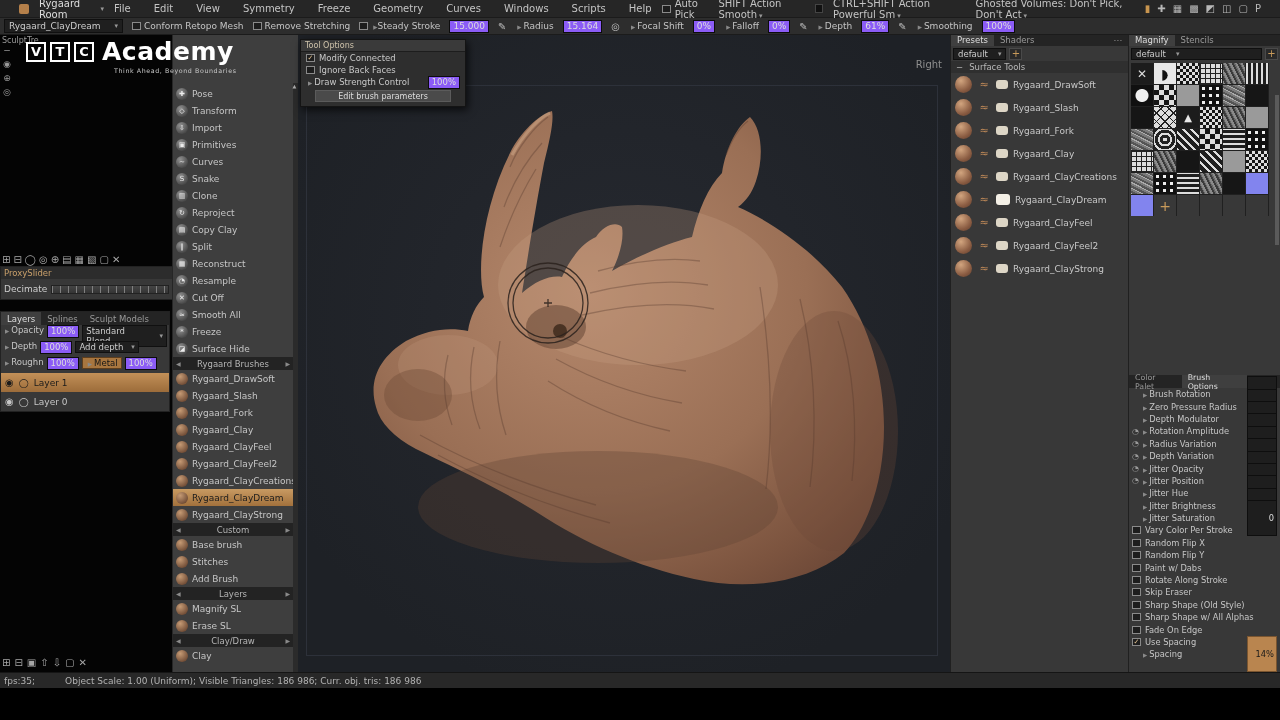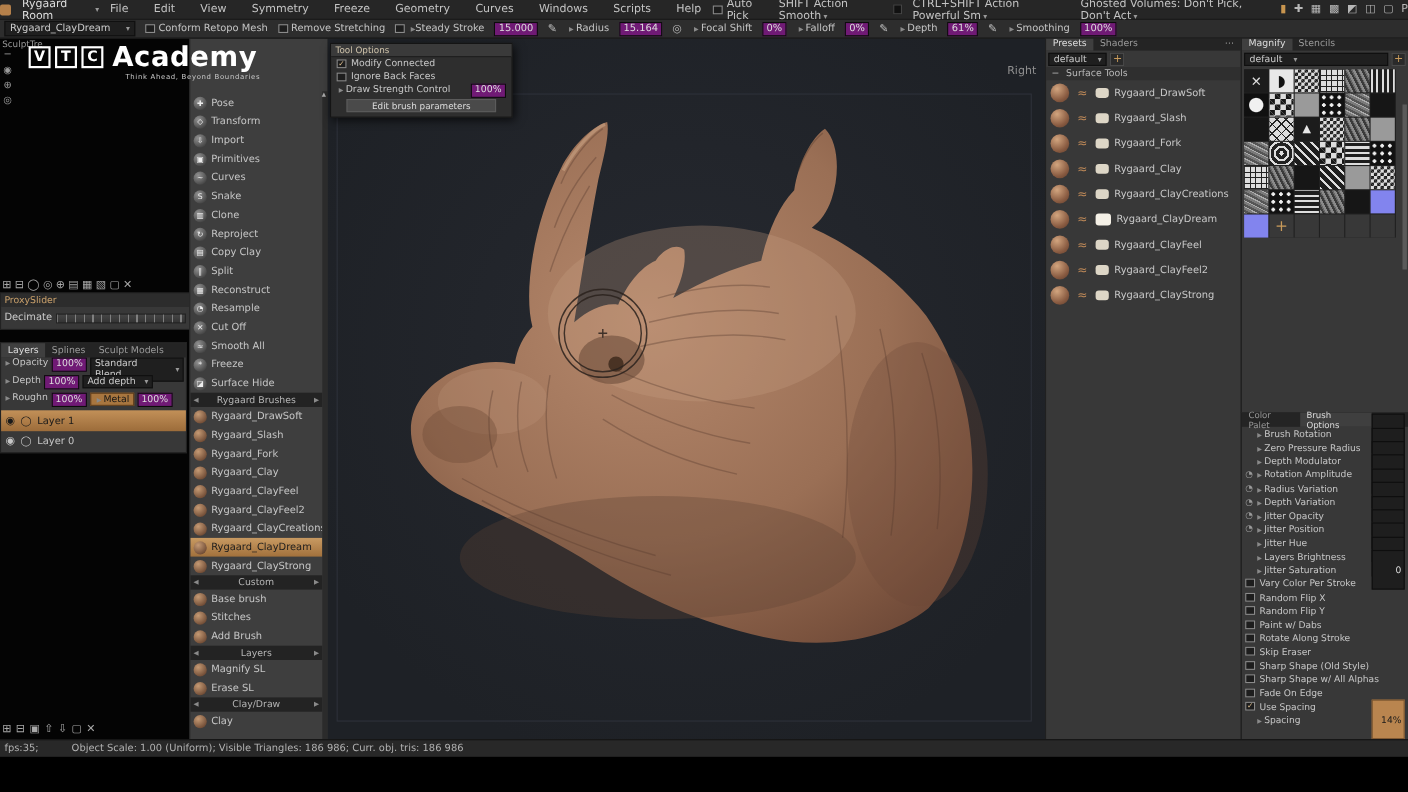--- a/index.html
+++ b/index.html
@@ -2,40 +2,40 @@
 <html><head>
 <meta charset="utf-8">
 <style>
   *{margin:0;padding:0;box-sizing:border-box}
   html,body{width:1280px;height:720px;background:#000;overflow:hidden;
     font-family:"DejaVu Sans",sans-serif;-webkit-font-smoothing:antialiased}
   body{position:relative;color:#c4c4c4}
 
   
   #menubar{position:absolute;left:0;top:0;width:1280px;height:18px;background:#262626;
-    display:flex;align-items:center;gap:10px;padding:0 0;font-size:10px;z-index:6;border-bottom:1px solid #1b1b1b}
+    display:flex;align-items:center;gap:10px;padding:0 19px;font-size:10px;z-index:6;border-bottom:1px solid #1b1b1b}
   .app-ic{width:10px;height:10px;background:#b5804a;border-radius:2px;flex:0 0 10px}
   .room{display:flex;align-items:center;gap:4px;color:#ddd}
   .caret::after{content:"▾";font-size:7px;color:#999;margin-left:2px}
   .menu-list{display:flex;gap:23px}
   .menu-list span{color:#c4c4c4;cursor:default}
   .cb{width:8px;height:8px;border:1px solid #8a8a8a;background:#1d1d1d;display:inline-flex;
     align-items:center;justify-content:center;font-size:7px;color:#e0c090;flex:0 0 9px}
   .cb.checked::after{content:"✓"}
   .mb-group{display:flex;align-items:center;gap:4px}
   .mb-right{margin-left:auto;display:flex;gap:7px;align-items:center;font-size:10px;color:#b8b8b8}
   .mb-right .hoticon{color:#c8954f}
   .swatch-dark{width:9px;height:9px;background:#111;border:1px solid #444}
 
   
   #toolbar2{position:absolute;left:0;top:18px;width:1280px;height:17px;background:#2d2d2d;
     display:flex;align-items:center;gap:9px;padding:0 4px;font-size:9px;z-index:5;border-bottom:1px solid #1b1b1b}
   .tb-select{background:#1f1f1f;border:1px solid #101010;padding:1px 4px;display:flex;gap:12px;align-items:center;color:#ccc}
   .tb-check{display:flex;gap:3px;align-items:center}
-  .val{background:#701a75;border:1px solid #0c0c0c;padding:0 3px;color:#ddd;line-height:11px}
+  .val{background:#8b5cf6;border:1px solid #0c0c0c;padding:0 3px;color:#ddd;line-height:11px}
   .arr-l::before{content:"◀";font-size:5.5px;color:#8a8a8a;margin-right:2px}
   .arr-r::before{content:"▶";font-size:5.5px;color:#8a8a8a;margin-left:2px}
   .ic-pen::before{content:"✎";color:#bbb;font-size:10px}
   .ic-zoom::before{content:"◎";color:#bbb;font-size:10px}
 
   
   #left-area{position:absolute;left:0;top:35px;width:172px;height:637px;background:#040404}
   #sculpttree-label{position:absolute;left:2px;top:1px;font-size:8px;color:#9a9a9a}
   #left-edge-icons{position:absolute;left:1px;top:10px;display:flex;flex-direction:column;gap:4px;
     width:12px;align-items:center;font-size:9px;color:#9a9a9a}
@@ -811,21 +811,21 @@
       </div>
 
       <div class="bo-row">
         <span class="dial-ic"></span>
         <span class="arr-l arr-r">Jitter Hue</span>
         <span class="bo-val">0</span>
       </div>
 
       <div class="bo-row">
         <span class="dial-ic"></span>
-        <span class="arr-l arr-r">Layers Brightness</span>
+        <span class="arr-l arr-r">Jitter Brightness</span>
         <span class="bo-val">0</span>
       </div>
 
       <div class="bo-row">
         <span class="dial-ic"></span>
         <span class="arr-l arr-r">Jitter Saturation</span>
         <span class="bo-val">0</span>
       </div>
     </div>
   <div>

